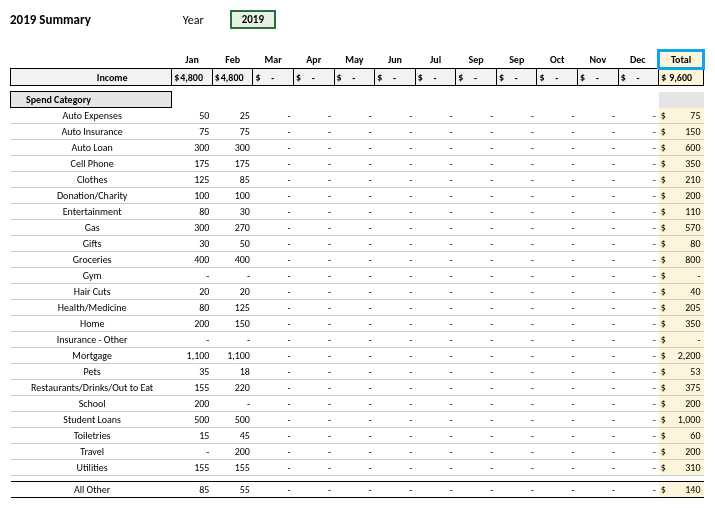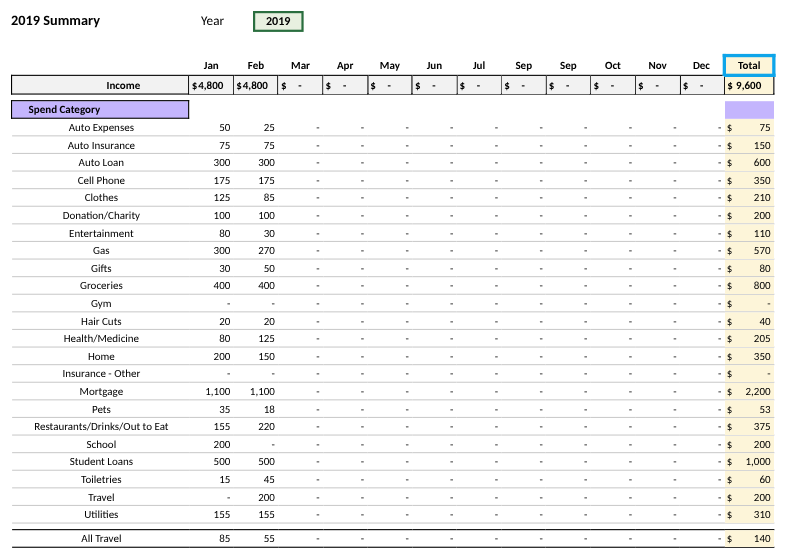--- a/index.html
+++ b/index.html
@@ -74,21 +74,21 @@
     text-align: right;
     padding-right: 3px;
   }
   .money-cell .dollar {
     position: absolute;
     left: 2px;
   }
   .spend-header td {
     border: 1px solid #000;
     font-weight: bold;
-    background: #c4b5fd;
+    background: #e5e5e5;
     padding-left: 15px;
   }
   .cat-row td {
     border-bottom: 1px solid #ccc;
   }
   .cat-row td.label-cell {
     text-align: center;
     padding-left: 4px;
   }
   .cat-row td.val-cell {
@@ -549,21 +549,21 @@
         <td class="val-cell total-col-cell money-total"><span class="dollar">$</span><span>310</span></td>
       </tr>
     </tbody>
 
   <tbody>
       <tr class="spacer-row">
         <td colspan="14" style="border-left:none;border-right:none;"></td>
       </tr>
 
   <tr class="cat-row allother-row">
-    <td class="label-cell">All Travel</td>
+    <td class="label-cell">All Other</td>
     <td class="val-cell">85</td>
     <td class="val-cell">55</td>
     <td class="val-cell">-</td>
     <td class="val-cell">-</td>
     <td class="val-cell">-</td>
     <td class="val-cell">-</td>
     <td class="val-cell">-</td>
     <td class="val-cell">-</td>
     <td class="val-cell">-</td>
     <td class="val-cell">-</td>

